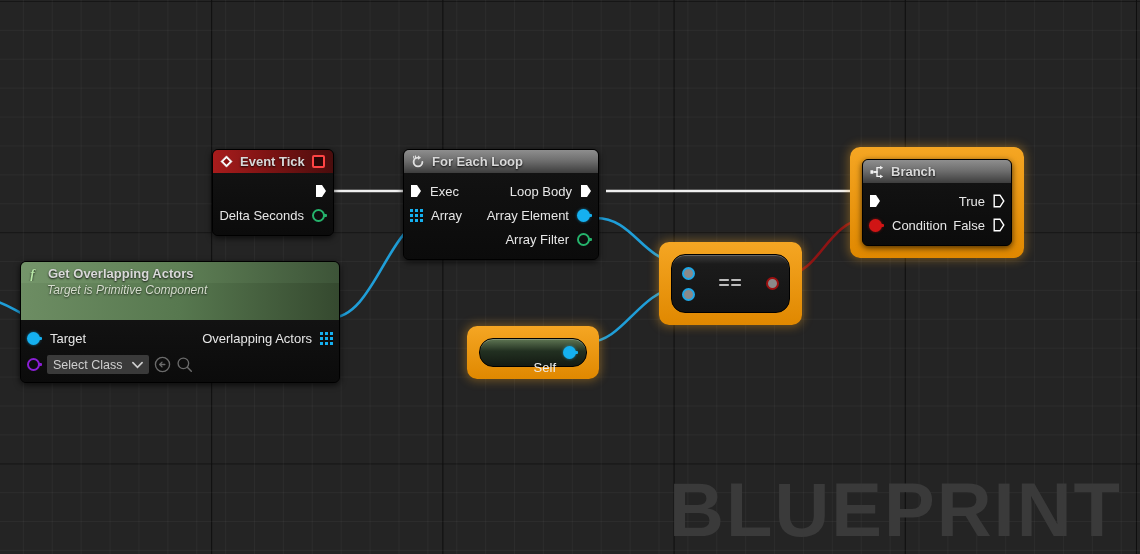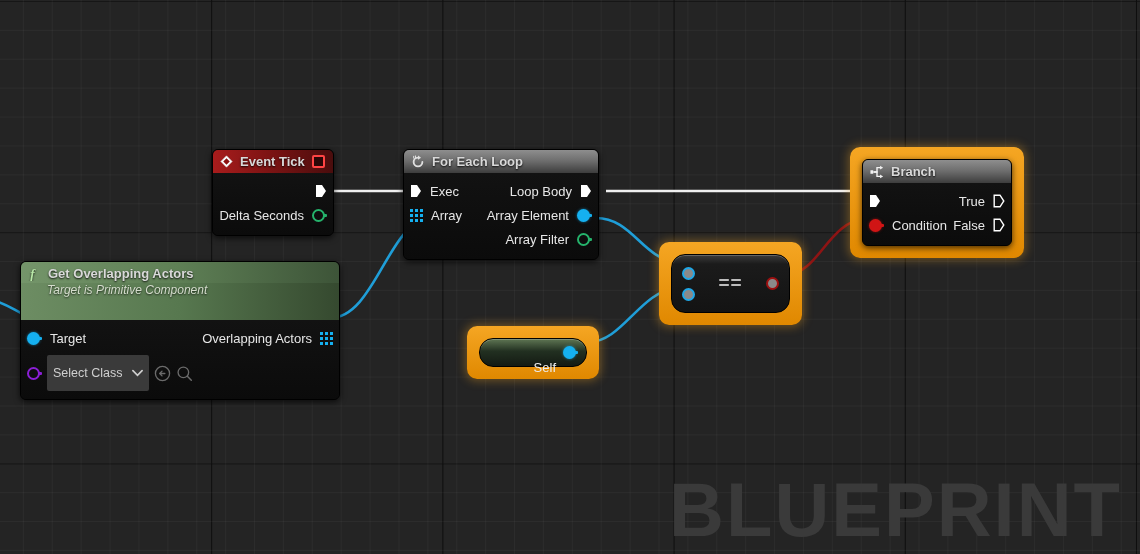--- a/index.html
+++ b/index.html
@@ -188,21 +188,21 @@
     display: inline-flex;
     align-items: center;
     justify-content: space-between;
     gap: 10px;
     background: #3a3a3a;
     border-radius: 2px;
     padding: 3px 6px;
     font-size: 12.5px;
     color: #cfcfcf;
     min-width: 94px;
-    height: 36px;
+    height: 19px;
     box-sizing: border-box;
   }
   .icon-btn {
     width: 17px; height: 17px;
     opacity: 0.55;
   }
   .field-label { font-size: 13px; color: #e6e6e6; }
 </style>
 </head>
 <body>

